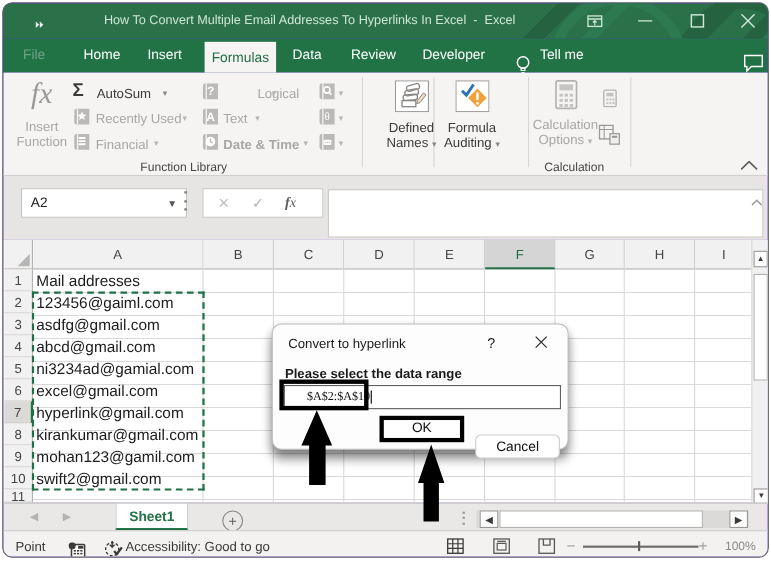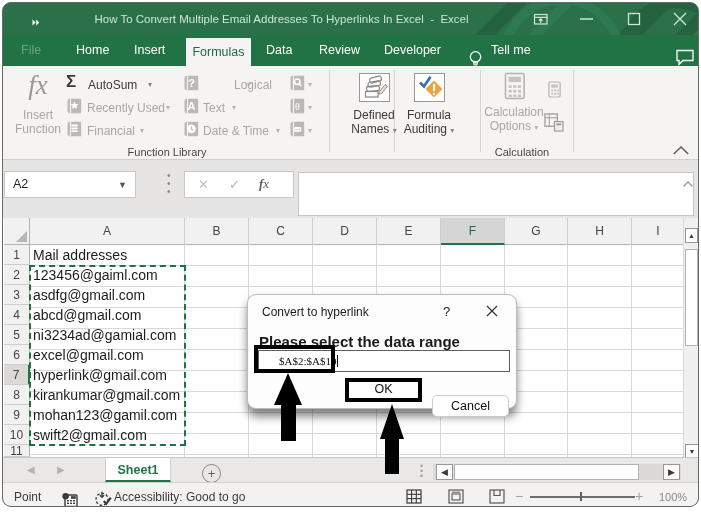--- a/index.html
+++ b/index.html
@@ -20,21 +20,21 @@
 .ribbon { position:absolute; left:0; top:63px; width:100%; height:94px; background:#f5f4f2; border-bottom:1px solid #d2d0ce; }
 .glabel { position:absolute; top:80px; font-size:11px; color:#484644; width:200px; text-align:center; }
 .gsep { position:absolute; top:4px; height:82px; width:1px; background:#d8d6d4; }
 .rtxt { font-size:12px; color:#3b3a39; }
 .dim { color:#a9a7a5; }
 .dd { font-size:8px; color:#b7b5b3; }
 .dd2 { font-size:8px; color:#8a8886; }
 .bigbtn { position:absolute; top:2px; width:62px; text-align:center; }
 
 .fbar { position:absolute; left:0; top:157px; width:100%; height:58px; background:#e6e5e4; }
-.namebox { position:absolute; left:1px; top:11px; width:132px; height:27px; background:#fff; border:1px solid #c8c6c4; font-size:12.5px; color:#252423; line-height:25px; padding-left:8px; }
+.namebox { position:absolute; left:16px; top:11px; width:151px; height:27px; background:#fff; border:1px solid #c8c6c4; font-size:12.5px; color:#252423; line-height:25px; padding-left:8px; }
 .fxbox { position:absolute; left:181px; top:11px; width:110px; height:27px; background:#fff; border:1px solid #c8c6c4; }
 .finput { position:absolute; left:295px; top:12px; right:4px; height:44px; background:#fff; border:1px solid #c8c6c4; }
 
 .gridwrap { position:absolute; left:0; top:215px; width:100%; height:239px; background:#fff; }
 .colhead { position:absolute; top:0; height:27px; background:#f1f1f1; border-right:1px solid #cfcdcb; border-bottom:1px solid #b5b3b1; font-size:12px; color:#444; text-align:center; line-height:27px; }
 .rowhead { position:absolute; left:1px; width:26px; background:#f1f1f1; border-right:1px solid #b5b3b1; border-bottom:1px solid #cfcdcb; font-size:12px; color:#444; text-align:center; }
 .corner { position:absolute; left:1px; top:0; width:26px; height:27px; background:#f1f1f1; border-right:1px solid #b5b3b1; border-bottom:1px solid #b5b3b1; }
 .cells { position:absolute; left:27px; top:27px; width:654px; height:212px; background:
   repeating-linear-gradient(to bottom, transparent 0px, transparent 20px, #d9d9d9 20px, #d9d9d9 21px); }
 .vline { position:absolute; top:27px; height:212px; width:1px; background:#d9d9d9; }
@@ -154,21 +154,21 @@
         <text x="9.5" y="11.8" font-size="11" font-weight="bold" fill="#fff" text-anchor="middle" font-family="Liberation Sans">A</text>
       </svg>
       <div class="rtxt dim" style="position:absolute;left:200px;top:35px;">Text</div>
       <span class="dd" style="position:absolute;left:229px;top:37px;">▾</span>
       <svg style="position:absolute;left:179px;top:55px;" width="17" height="16" viewBox="0 0 17 16">
    <path d="M4.6 0.8 H16.2 V15.2 H4.6 Q2.5 15.2 2.5 13.1 V2.9 Q2.5 0.8 4.6 0.8 Z" fill="#bbb9b7"></path>
    <rect x="4.9" y="0.8" width="1.2" height="14.4" fill="#f3f2f1"></rect>
         <circle cx="9.3" cy="7.8" r="4.4" fill="#fff"></circle>
         <path d="M9.3 5.2 V7.8 L11.3 9" stroke="#bbb9b7" stroke-width="1.2" fill="none"></path>
       </svg>
-      <div class="rtxt dim" style="position:absolute;left:200px;top:58px;">Date &amp; Time</div>
+      <div class="rtxt dim" style="position:absolute;left:200px;top:58px;font-weight:bold;">Date &amp; Time</div>
       <span class="dd" style="position:absolute;left:273px;top:60px;">▾</span>
       <svg style="position:absolute;left:285px;top:9px;" width="17" height="16" viewBox="0 0 17 16">
    <path d="M4.6 0.8 H16.2 V15.2 H4.6 Q2.5 15.2 2.5 13.1 V2.9 Q2.5 0.8 4.6 0.8 Z" fill="#bbb9b7"></path>
    <rect x="4.9" y="0.8" width="1.2" height="14.4" fill="#f3f2f1"></rect>
         <circle cx="9.2" cy="6.8" r="2.8" fill="none" stroke="#fff" stroke-width="1.5"></circle>
         <path d="M11.2 8.9 L13.3 11.1" stroke="#fff" stroke-width="1.5"></path>
       </svg>
       <span class="dd" style="position:absolute;left:305px;top:14px;">▾</span>
       <svg style="position:absolute;left:285px;top:32px;" width="17" height="16" viewBox="0 0 17 16">
    <path d="M4.6 0.8 H16.2 V15.2 H4.6 Q2.5 15.2 2.5 13.1 V2.9 Q2.5 0.8 4.6 0.8 Z" fill="#bbb9b7"></path>
@@ -379,21 +379,21 @@
     <div style="position:absolute;left:656px;top:8px;color:#8c8a88;font-size:11px;">100%</div>
   </div>
 </div>
 
 <div class="dialog">
   <div style="position:absolute;left:14px;top:10px;font-size:12px;color:#1b1a19;">Convert to hyperlink</div>
   <div style="position:absolute;left:195px;top:9px;font-size:13px;color:#1b1a19;">?</div>
   <svg style="position:absolute;left:237px;top:9px;" width="14" height="14" viewBox="0 0 14 14">
       <path d="M2 2 L12 12 M12 2 L2 12" stroke="#333" stroke-width="1.2"></path>
     </svg>
-  <div style="position:absolute;left:11px;top:38px;font-size:15px;font-weight:bold;color:#1b1a19;">Please select the data range</div>
+  <div style="position:absolute;left:11px;top:38px;font-size:12px;font-weight:bold;color:#1b1a19;">Please select the data range</div>
   <div class="dinput">$A$2:$A$10<span style="border-left:1px solid #000;margin-left:1px;"></span></div>
 </div>
 <div class="blackbox" style="left:254px;top:345px;width:81px;height:28px;"></div>
 <div class="blackbox" style="left:345px;top:378px;width:77px;height:24px;">
   <div class="okbtn" style="line-height:15px;">OK</div>
 </div>
 <div class="cancel" style="left:432px;top:379px;position:absolute;z-index:25;">Cancel</div>
 
 <svg class="arrow" style="left:270px;top:372px;" width="40" height="70" viewBox="0 0 40 70">
   <polygon points="18,1 32,33 26,33 26,69 11,69 11,33 4,33" fill="#000"></polygon>

